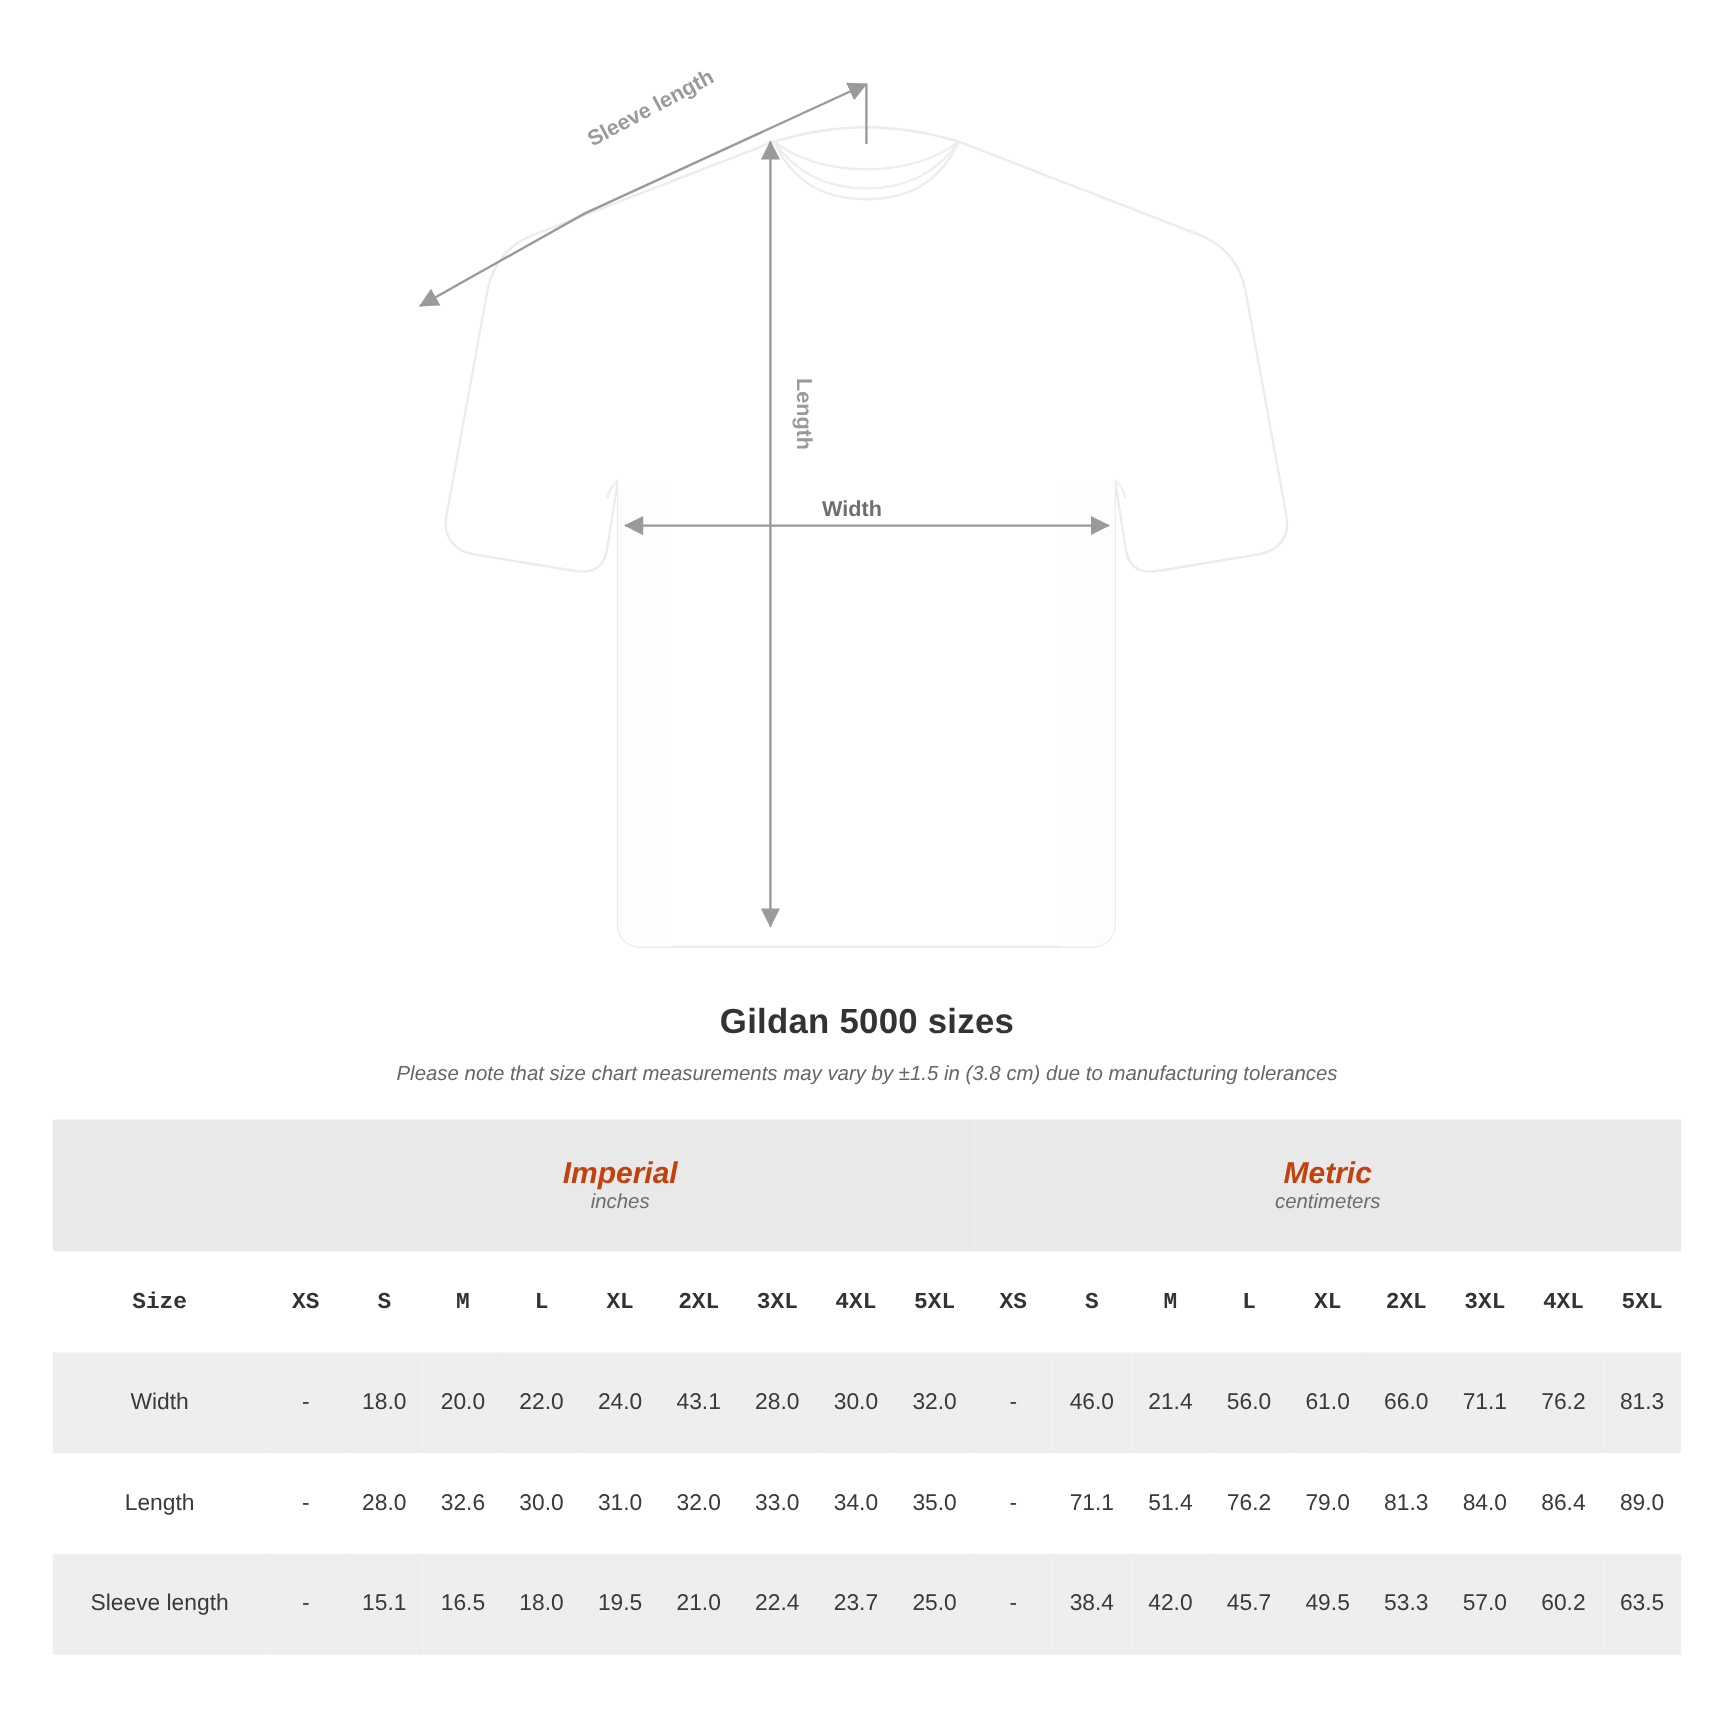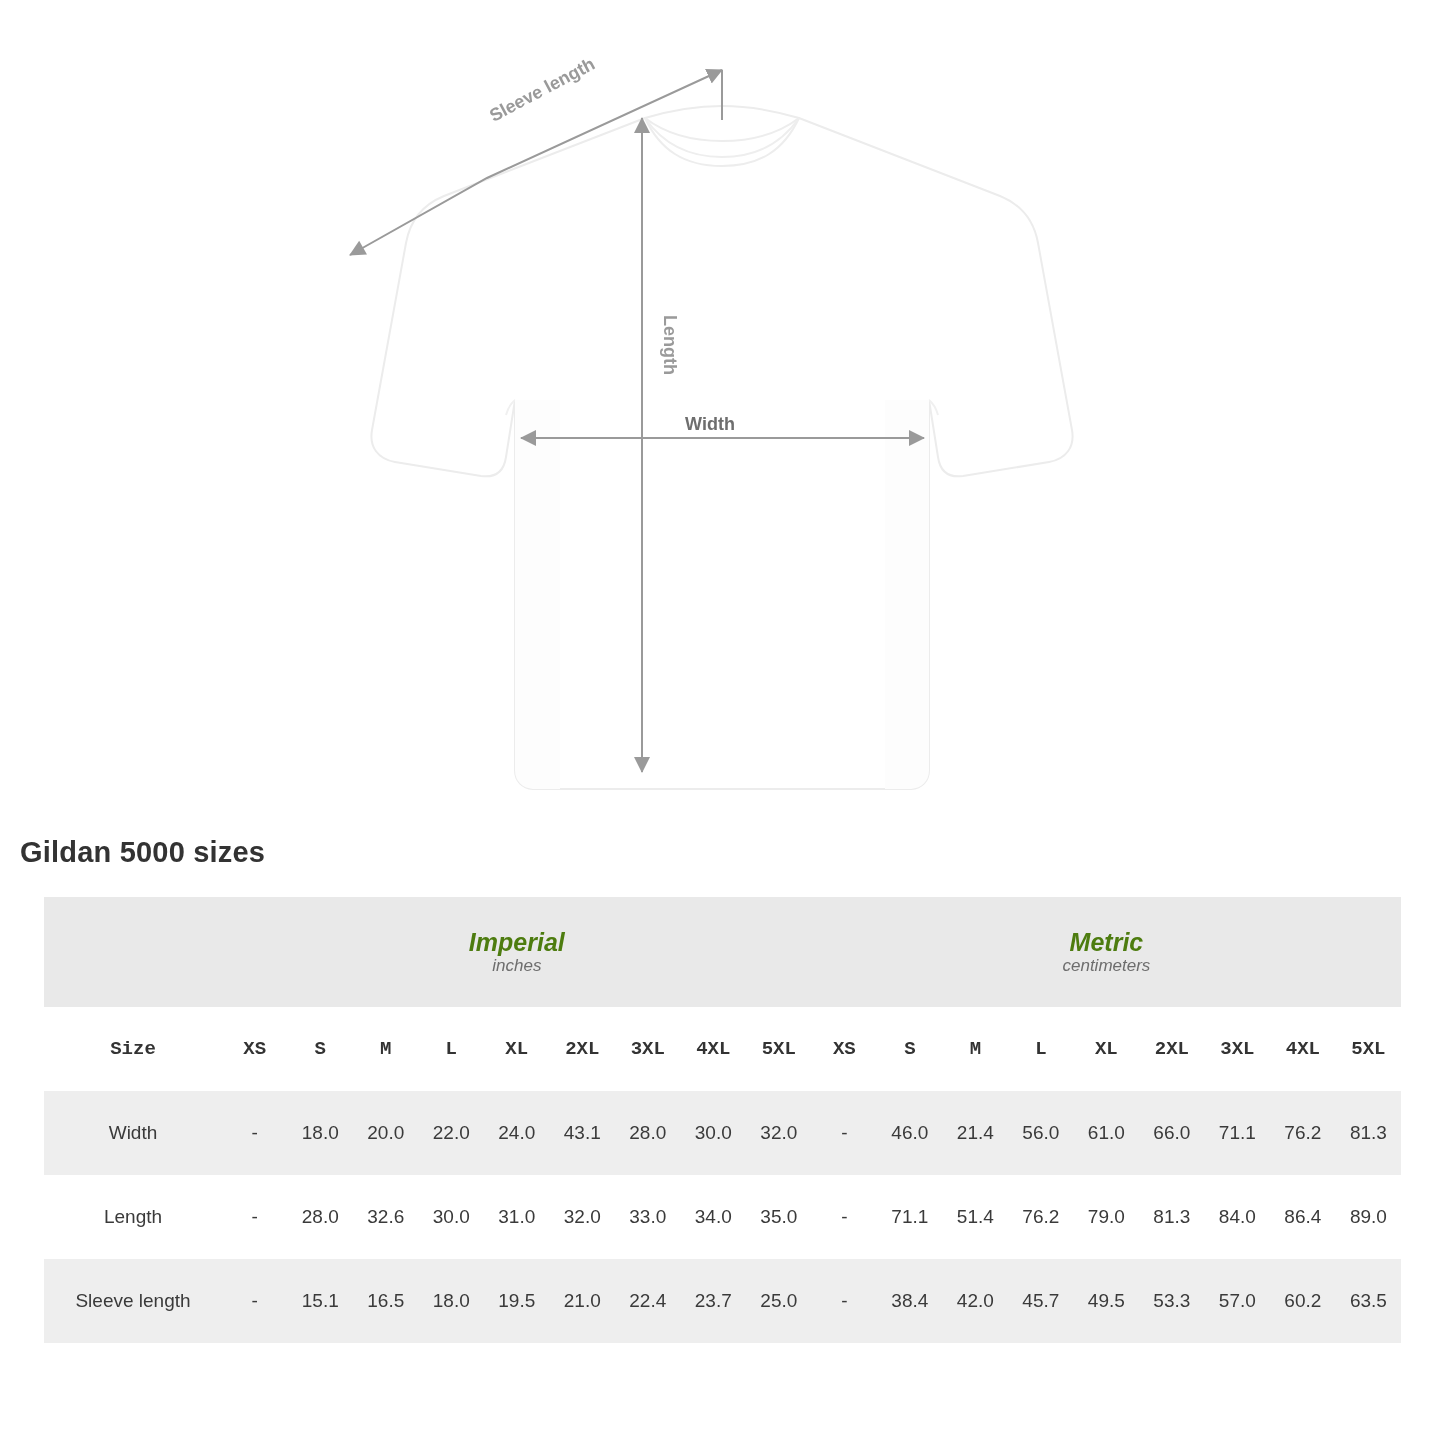--- a/index.html
+++ b/index.html
@@ -26,22 +26,22 @@
     position: relative;
     width: 1445px;
     height: 830px;
   }
   .illustration svg {
     display: block;
   }
 
   
   .heading-block {
+    text-align: center;
     margin-top: 6px;
-    padding-left: 20px;
   }
   .chart-title {
     font-size: 29px;
     font-weight: bold;
     color: #333333;
     letter-spacing: 0.2px;
   }
   .chart-note {
     font-size: 17px;
     font-style: italic;
@@ -68,21 +68,21 @@
     font-weight: normal;
   }
   .unit-header-row td {
     height: 110px;
     background: #e9e9e9;
   }
   .unit-name {
     font-size: 25px;
     font-weight: bold;
     font-style: italic;
-    color: #4d7c0f;
+    color: #c2410c;
     line-height: 1.15;
   }
   .unit-sub {
     font-size: 17px;
     font-style: italic;
     color: #6d6d6d;
     margin-top: 0;
   }
   .col-label {
     width: 178px;
@@ -179,20 +179,21 @@
 
       <g>
         <path d="M521,438 L924,438" fill="none" stroke="#9a9a9a" stroke-width="2" marker-start="url(#arrowStart)" marker-end="url(#arrowEnd)"></path>
       </g>
       <text x="710" y="430" font-family="Liberation Sans, sans-serif" font-size="18" font-weight="bold" fill="#6e6e6e" text-anchor="middle">Width</text>
     </svg>
   </div>
 
   <div class="heading-block">
     <div class="chart-title">Gildan 5000 sizes</div>
+    <div class="chart-note">Please note that size chart measurements may vary by ±1.5 in (3.8 cm) due to manufacturing tolerances</div>
   </div>
 
   <div class="table-wrap">
     <table class="size-table">
       <colgroup>
         <col class="col-label">
         <col class="col-size">
           <col class="col-size">
           <col class="col-size">
           <col class="col-size">

